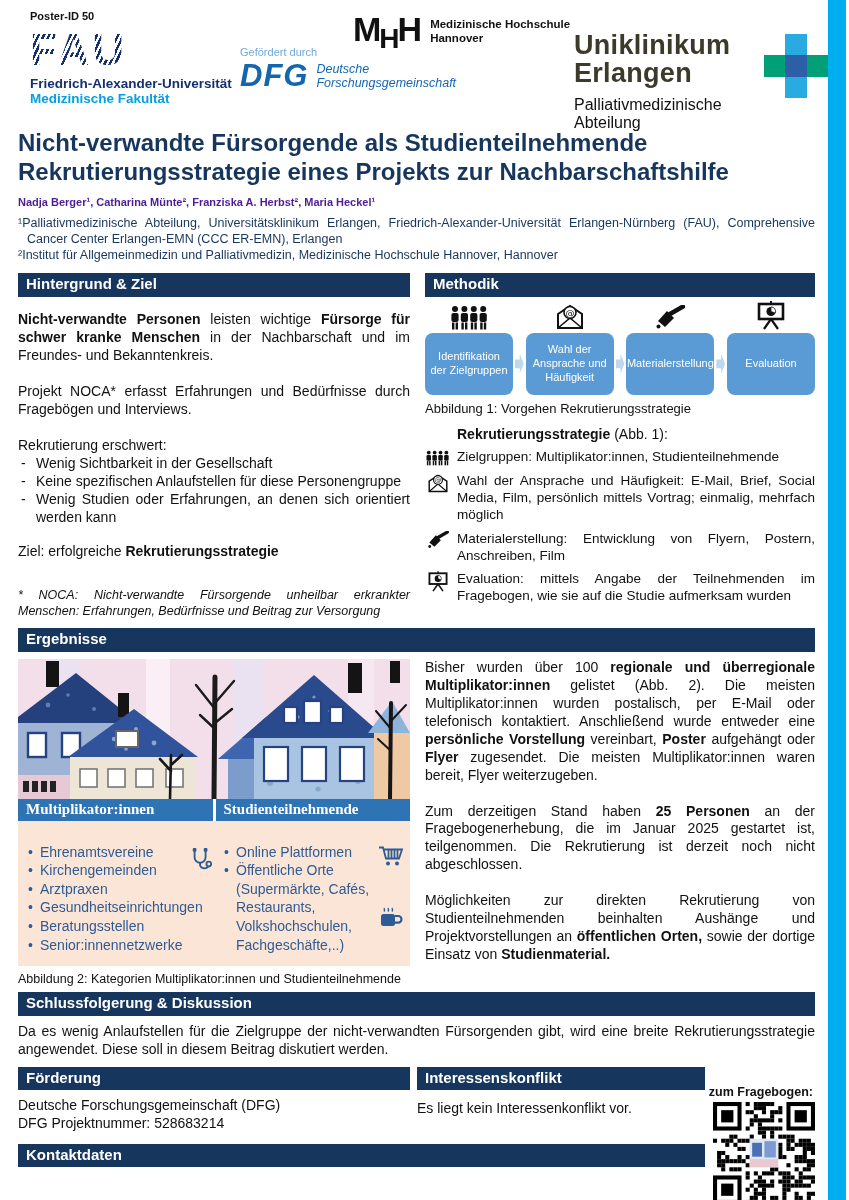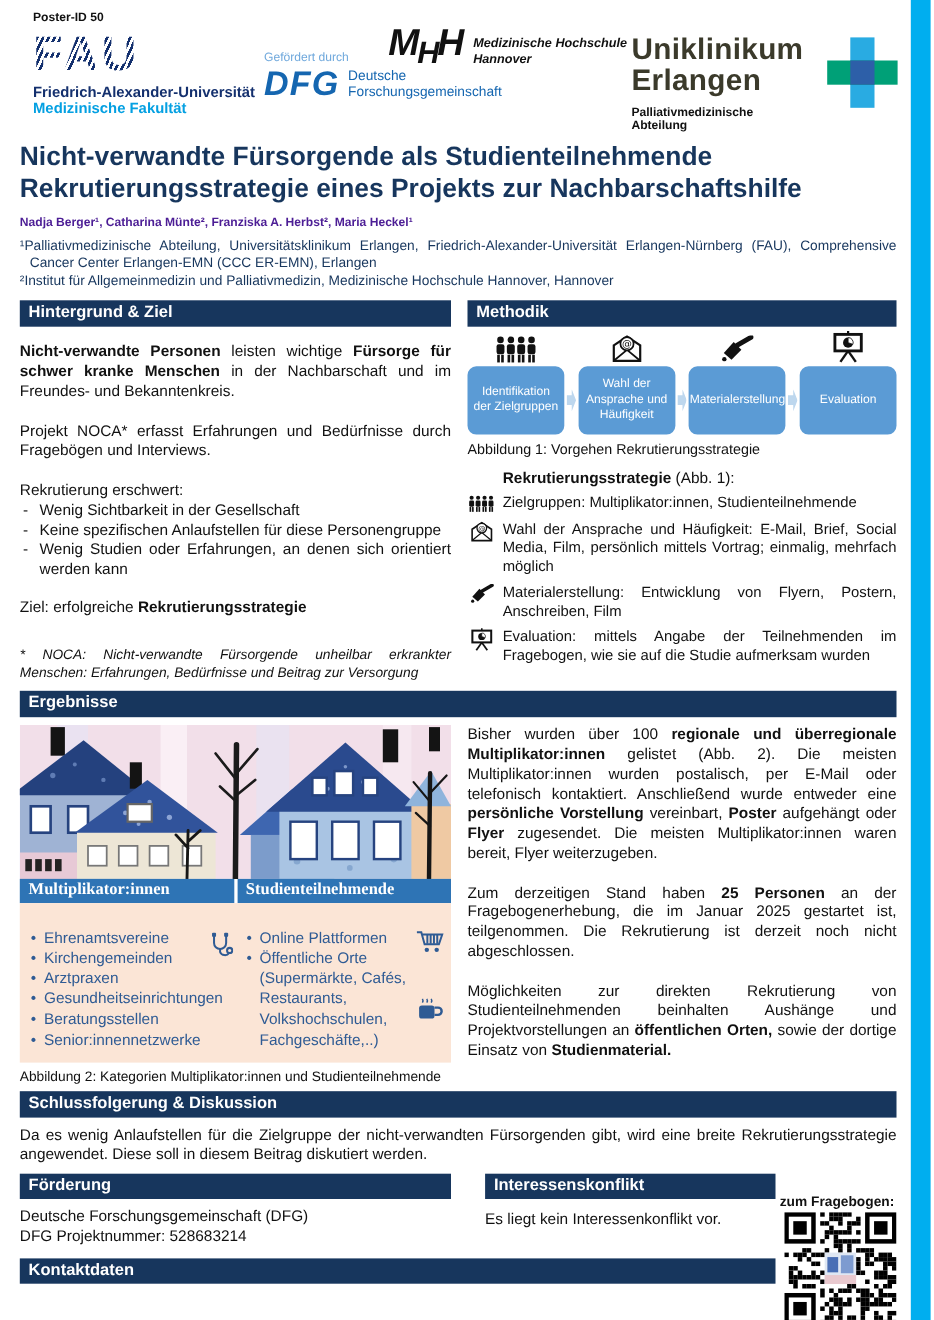--- a/index.html
+++ b/index.html
@@ -16,28 +16,28 @@
   @supports (-webkit-background-clip:text) {
     .fau-word { background:repeating-linear-gradient(115deg,#14306e 0 2.4px,#ffffff 2.4px 4.8px);
                 -webkit-background-clip:text; background-clip:text; color:transparent; }
   }
   .fau-l1 { font-size:13.5px; font-weight:bold; color:#14306e; margin-top:4px; }
   .fau-l2 { font-size:13.5px; font-weight:bold; color:#04A0E2; }
   .dfg { position:absolute; left:222px; top:46px; }
   .dfg-funded { font-size:11px; color:#6FA8DC; margin-bottom:4px; }
   .dfg-row { display:flex; align-items:center; gap:8px; }
   .dfg-mark { font-size:31px; font-weight:800; font-style:italic; color:#1566B0; line-height:.9; letter-spacing:1px; }
-  .dfg-name { font-size:12.5px; color:#1566B0; line-height:1.15; }
-  .mhh { position:absolute; left:335px; top:16px; display:flex; align-items:center; gap:10px;font-style:italic; }
+  .dfg-name { font-size:12.5px; color:#1566B0; line-height:1.15;font-style:italic; }
+  .mhh { position:absolute; left:335px; top:0; display:flex; align-items:flex-end; gap:10px; }
   .mhh-mark { font-size:34px; font-weight:800; color:#111; letter-spacing:-2px; line-height:1; }
   .mhh-mark .low { position:relative; top:7px; font-size:28px; }
   .mhh-name { font-size:11.5px; font-weight:bold; color:#111; line-height:1.2; margin-top:18px; }
   .uke { position:absolute; left:556px; top:32px; display:flex; gap:16px;justify-content:center; }
   .uke-name { font-size:27px; font-weight:800; color:#3B3A2B; line-height:1.02; letter-spacing:.3px; }
-  .uke-dept { font-size:11px; font-weight:bold; color:#111; margin-top:9px; }
+  .uke-dept { font-size:16px; font-weight:normal; color:#111; margin-top:9px; }
   .uke-cross { width:64px; height:64px; position:relative; margin-top:2px; }
   .uke-cross .v { position:absolute; left:21px; top:0; width:22px; height:64px; background:#29ABE2; }
   .uke-cross .h { position:absolute; left:0; top:21px; width:64px; height:22px; background:#00A077; }
   .uke-cross .c { position:absolute; left:21px; top:21px; width:22px; height:22px; background:#2D5FA8; }
 
   
   .title { margin-top:8px; font-size:24px; font-weight:bold; color:#17365D; line-height:1.22; }
   .authors { margin-top:9px; font-size:11px; font-weight:bold; color:#4c1d95; }
   .affiliations { margin-top:7px; font-size:12.5px; color:#17365D; line-height:1.3; text-align:justify; }
   .affiliations p { padding-left:9px; text-indent:-9px; }
@@ -86,21 +86,21 @@
   .tbl-ico { position:absolute; }
   .ico-steth { left:172px; top:26px; }
   .ico-cart { left:360px; top:24px; }
   .ico-cup { left:362px; top:86px; }
   .erg-txt p { margin-bottom:18px; }
 
   
   .concl-txt { margin-top:7px; }
   .bottom { display:flex; margin-top:8px; }
   .bottom-main { width:687px; }
-  .fund-row { display:flex; gap:31px; }
+  .fund-row { display:flex; gap:7px; }
   .fund { width:392px; }
   .coi { flex:1; }
   .small-txt { font-size:14px; color:#111; line-height:1.3; margin-top:6px; }
   .contact-bar { margin-top:11px; }
   .qr-col { width:110px; margin-left:0; text-align:right; }
   .qr-label { font-size:12.5px; font-weight:bold; color:#111; margin-top:18px; margin-right:2px; }
   .qr-box { margin-top:3px; width:102px; height:102px; background:#fff; display:inline-block; }
 </style>
 </head>
 <body>

